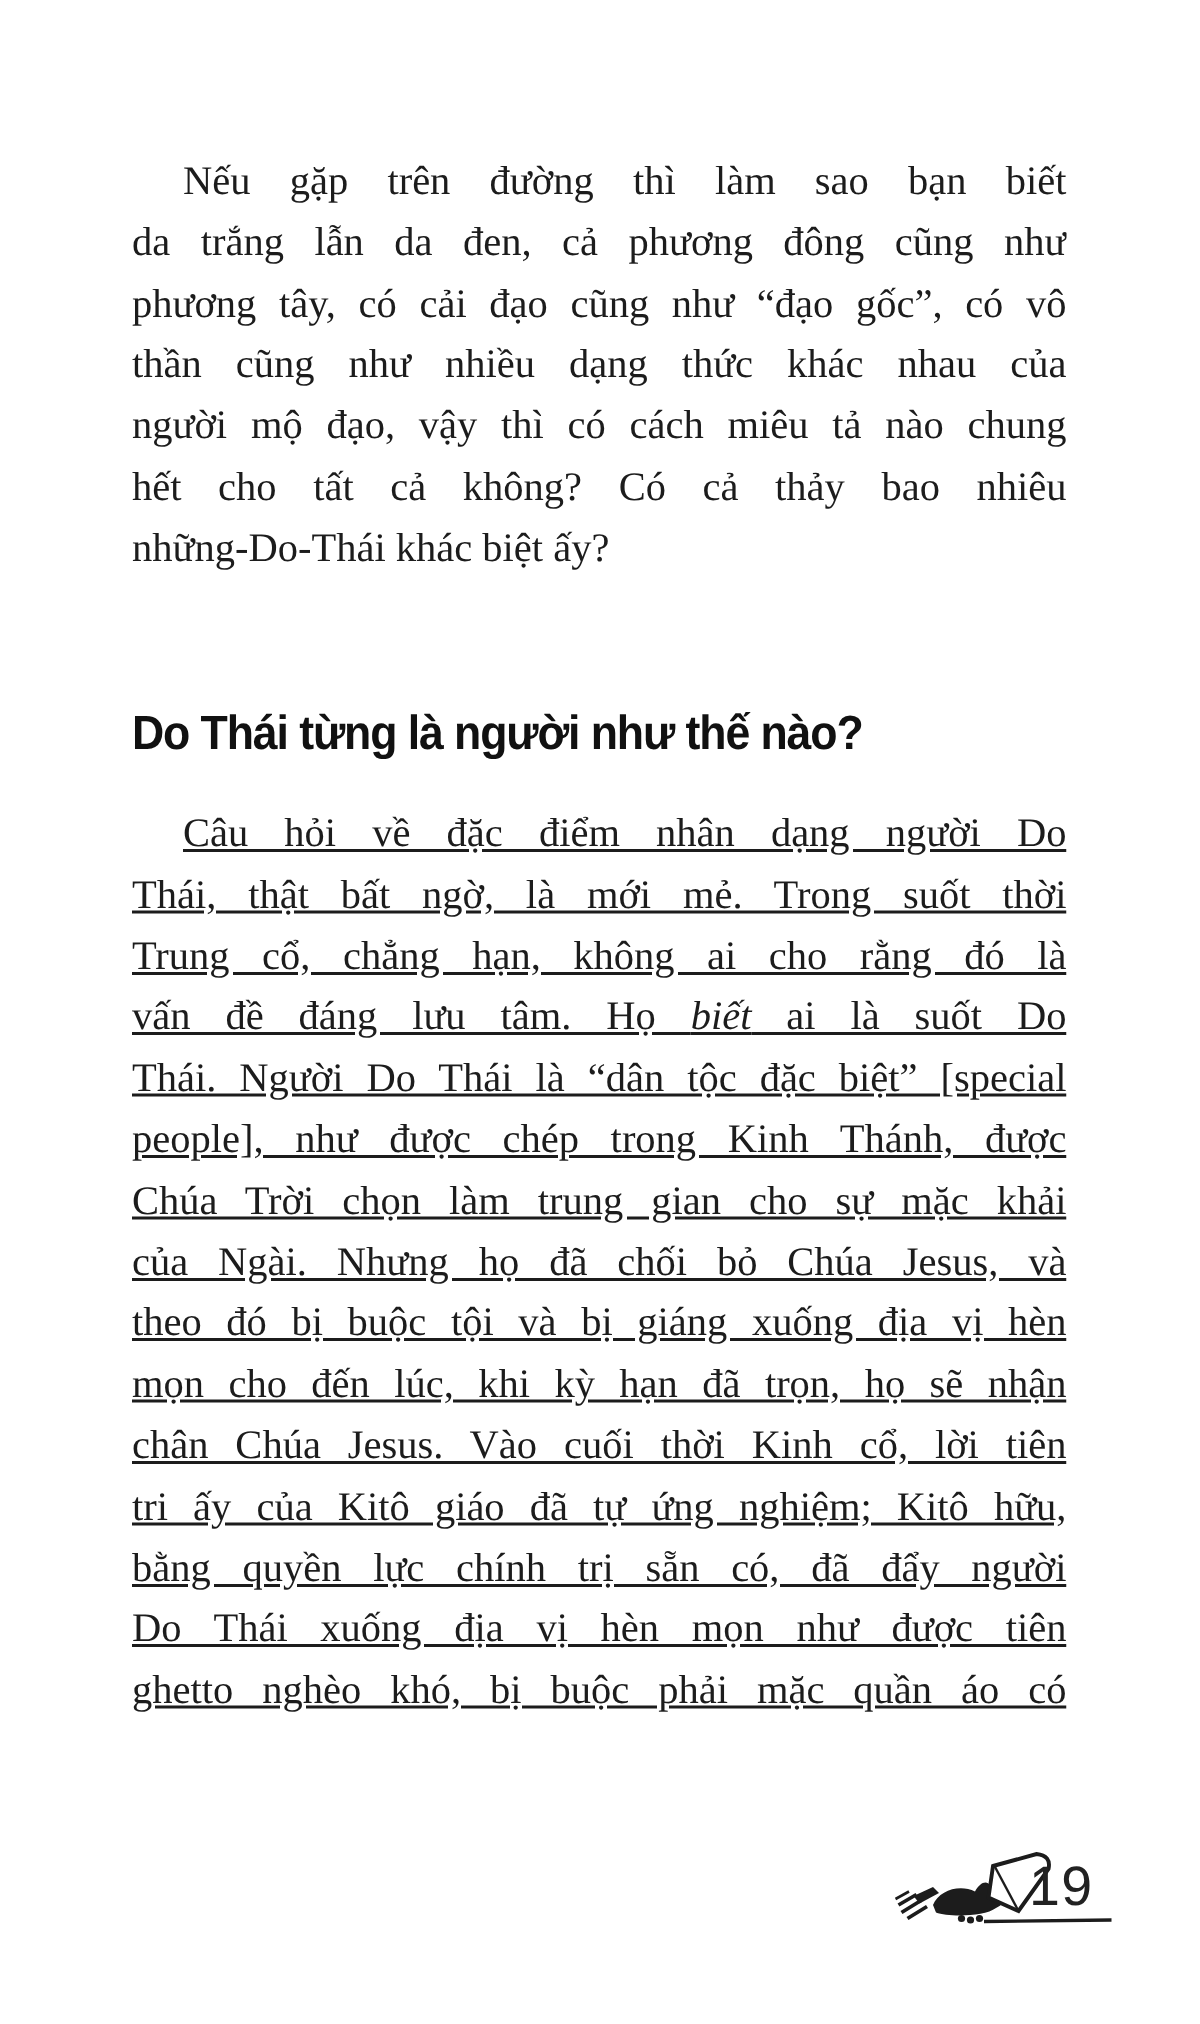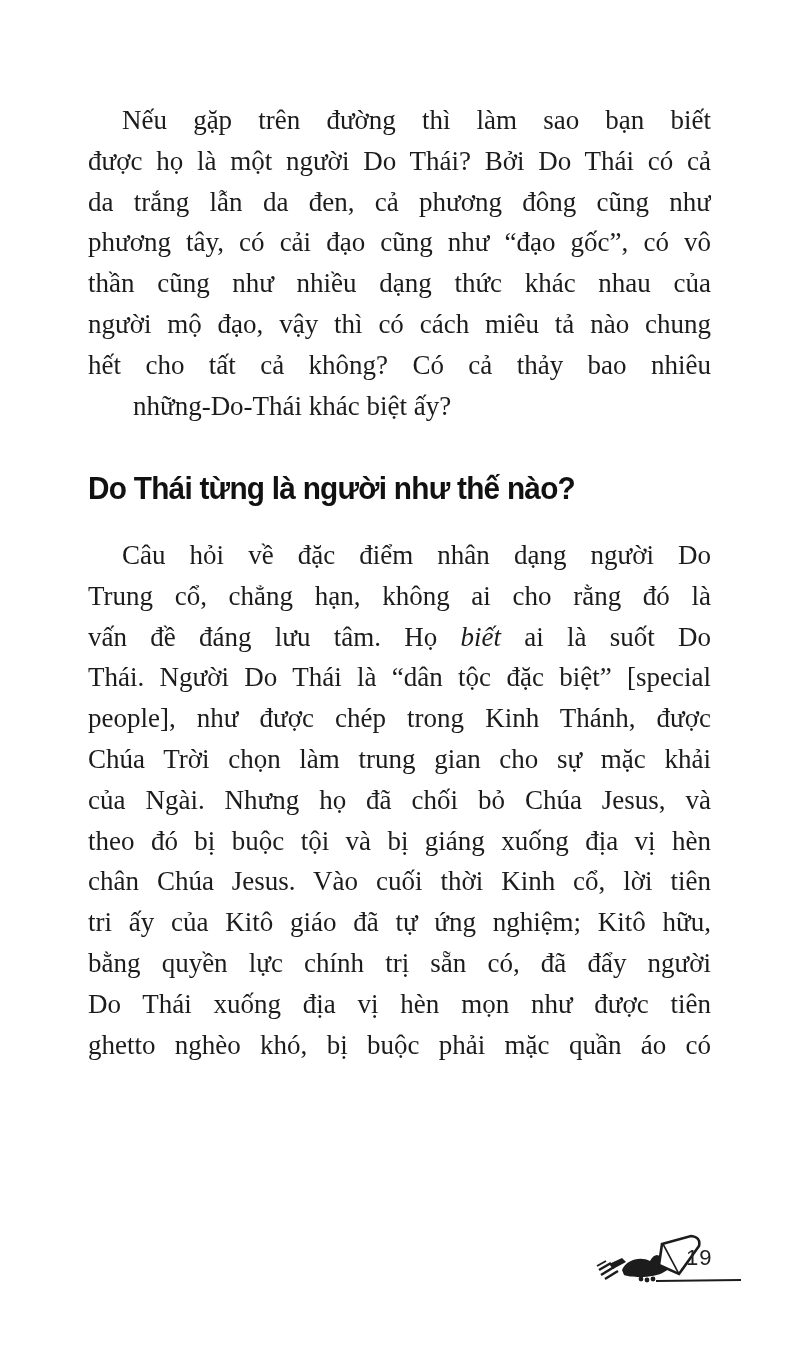--- a/index.html
+++ b/index.html
@@ -20,76 +20,77 @@
   .line {
     height: 40.8px;
     line-height: 40.8px;
     text-align: justify;
     text-align-last: justify;
     overflow: hidden;
     white-space: nowrap;
   }
   .line.wrapline { white-space: normal; }
   .line.firstline { text-indent: 34px; }
-  .line.lastline { text-align-last: left; margin-left: 45px; }
+  .line.lastline { text-align-last: left; }
   .italic-word { font-style: italic; margin-top: 29px; }
   #para-intro { top: 100px; }
   #section-heading {
     position: absolute;
     left: 88px; top: 470px;
     width: 623px;
     font-family: "Liberation Sans", sans-serif;
     font-weight: 700;
     font-size: 32px;
     letter-spacing: -0.8px;
     transform: scaleX(0.93);
     transform-origin: left center;
     color: #111111;
   }
-  #para-body { top: 535px; }
+  #para-body { top: 535px; text-decoration: underline; }
   #footer-ornament {
     position: absolute;
     left: 596px; top: 1234px;
     width: 146px; height: 52px;
   }
   #page-number {
     position: absolute;
     left: 686px; top: 1242px;
     font-family: "Liberation Sans", sans-serif;
-    font-size: 22px;
+    font-size: 37px;
     line-height: 32px;
     color: #222222;
     letter-spacing: 1px;
   }
 </style>
 </head>
 <body>
 
 <div class="para" id="para-intro">
   <div class="line firstline">Nếu gặp trên đường thì làm sao bạn biết</div>
-  <div class="line">được họ là một người Do Thái? Bởi Do Thái có cả</div>
   <div class="line">da trắng lẫn da đen, cả phương đông cũng như</div>
   <div class="line">phương tây, có cải đạo cũng như “đạo gốc”, có vô</div>
   <div class="line">thần cũng như nhiều dạng thức khác nhau của</div>
   <div class="line">người mộ đạo, vậy thì có cách miêu tả nào chung</div>
   <div class="line">hết cho tất cả không? Có cả thảy bao nhiêu</div>
   <div class="line lastline">những-Do-Thái khác biệt ấy?</div>
 </div>
 
 <div id="section-heading">Do Thái từng là người như thế nào?</div>
 
 <div class="para" id="para-body">
   <div class="line firstline">Câu hỏi về đặc điểm nhân dạng người Do</div>
+  <div class="line">Thái, thật bất ngờ, là mới mẻ. Trong suốt thời</div>
   <div class="line">Trung cổ, chẳng hạn, không ai cho rằng đó là</div>
   <div class="line wrapline"><span>vấn đề đáng lưu tâm. Họ </span><span class="italic-word">biết</span><span> ai là suốt Do</span></div>
   <div class="line">Thái. Người Do Thái là “dân tộc đặc biệt” [special</div>
   <div class="line">people], như được chép trong Kinh Thánh, được</div>
   <div class="line">Chúa Trời chọn làm trung gian cho sự mặc khải</div>
   <div class="line">của Ngài. Nhưng họ đã chối bỏ Chúa Jesus, và</div>
   <div class="line">theo đó bị buộc tội và bị giáng xuống địa vị hèn</div>
+  <div class="line">mọn cho đến lúc, khi kỳ hạn đã trọn, họ sẽ nhận</div>
   <div class="line">chân Chúa Jesus. Vào cuối thời Kinh cổ, lời tiên</div>
   <div class="line">tri ấy của Kitô giáo đã tự ứng nghiệm; Kitô hữu,</div>
   <div class="line">bằng quyền lực chính trị sẵn có, đã đẩy người</div>
   <div class="line">Do Thái xuống địa vị hèn mọn như được tiên</div>
   <div class="line">ghetto nghèo khó, bị buộc phải mặc quần áo có</div>
 </div>
 
 <svg id="footer-ornament" viewBox="0 0 146 52" xmlns="http://www.w3.org/2000/svg">
 
   <path d="M3 36 L15 29" stroke="#1c1c1c" stroke-width="2.5" fill="none"></path>

